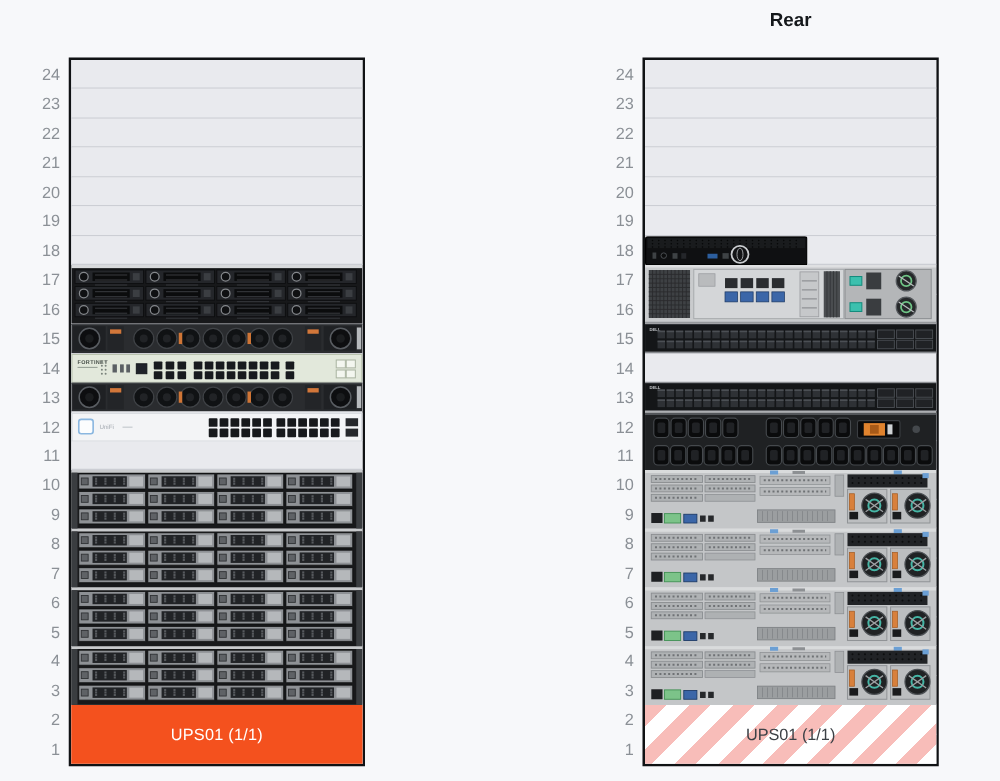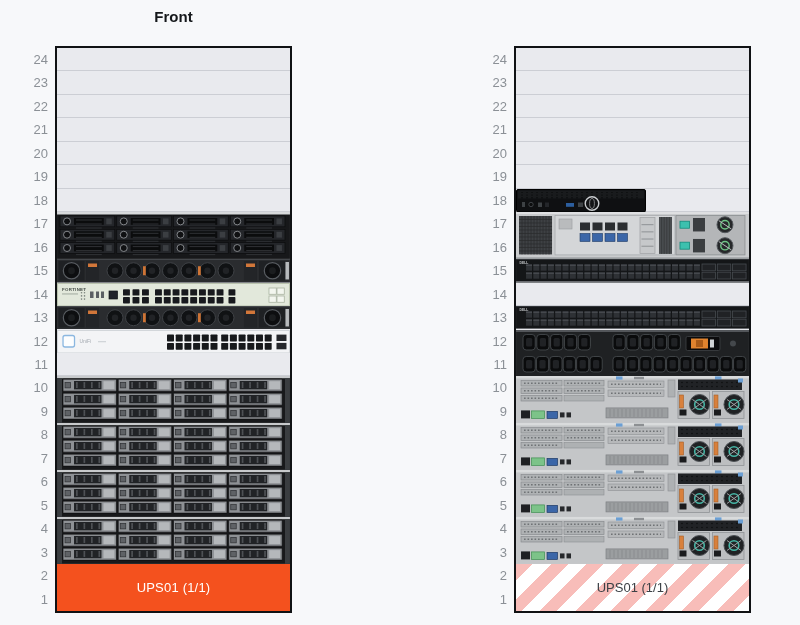--- a/index.html
+++ b/index.html
@@ -45,21 +45,20 @@
     font-size:13px;font-weight:500;color:#3c4146;
   }
   svg text{font-family:"Liberation Sans","DejaVu Sans",sans-serif;}
 </style>
 </head>
 <body>
 
 <div class="stage">
 
   <section class="rack-group" id="rack0" style="left:22px">
-    <h2 class="rack-title">Front</h2>
     <div class="labels-col">
         <div class="unit-label" style="top: 48px; height: 23.4583px; line-height: 23.4583px;">24</div>
         <div class="unit-label" style="top: 71.4583px; height: 23.4583px; line-height: 23.4583px;">23</div>
         <div class="unit-label" style="top: 94.9167px; height: 23.4583px; line-height: 23.4583px;">22</div>
         <div class="unit-label" style="top: 118.375px; height: 23.4583px; line-height: 23.4583px;">21</div>
         <div class="unit-label" style="top: 141.833px; height: 23.4583px; line-height: 23.4583px;">20</div>
         <div class="unit-label" style="top: 165.292px; height: 23.4583px; line-height: 23.4583px;">19</div>
         <div class="unit-label" style="top: 188.75px; height: 23.4583px; line-height: 23.4583px;">18</div>
         <div class="unit-label" style="top: 212.208px; height: 23.4583px; line-height: 23.4583px;">17</div>
         <div class="unit-label" style="top: 235.667px; height: 23.4583px; line-height: 23.4583px;">16</div>
@@ -1143,20 +1142,21 @@
               <rect x="207.2" y="38.11666666666667" width="1.7" height="1.7" fill="#56595d"></rect>
               <rect x="212.2" y="33.144444444444446" width="11" height="7.972222222222221" fill="#b5b8bb"></rect>
             </svg>
           </div>
           <div class="device ups-front-block" style="top: 516.083px; height: 46.9167px; width: 233px; background: rgb(244, 81, 30); color: rgb(255, 255, 255);">UPS01 (1/1)</div>
         </div>
     </div>
   </section>
 
   <section class="rack-group" id="rack1" style="left:481px">
+    <h2 class="rack-title">Rear</h2>
     <div class="labels-col">
         <div class="unit-label" style="top: 48px; height: 23.4583px; line-height: 23.4583px;">24</div>
         <div class="unit-label" style="top: 71.4583px; height: 23.4583px; line-height: 23.4583px;">23</div>
         <div class="unit-label" style="top: 94.9167px; height: 23.4583px; line-height: 23.4583px;">22</div>
         <div class="unit-label" style="top: 118.375px; height: 23.4583px; line-height: 23.4583px;">21</div>
         <div class="unit-label" style="top: 141.833px; height: 23.4583px; line-height: 23.4583px;">20</div>
         <div class="unit-label" style="top: 165.292px; height: 23.4583px; line-height: 23.4583px;">19</div>
         <div class="unit-label" style="top: 188.75px; height: 23.4583px; line-height: 23.4583px;">18</div>
         <div class="unit-label" style="top: 212.208px; height: 23.4583px; line-height: 23.4583px;">17</div>
         <div class="unit-label" style="top: 235.667px; height: 23.4583px; line-height: 23.4583px;">16</div>

